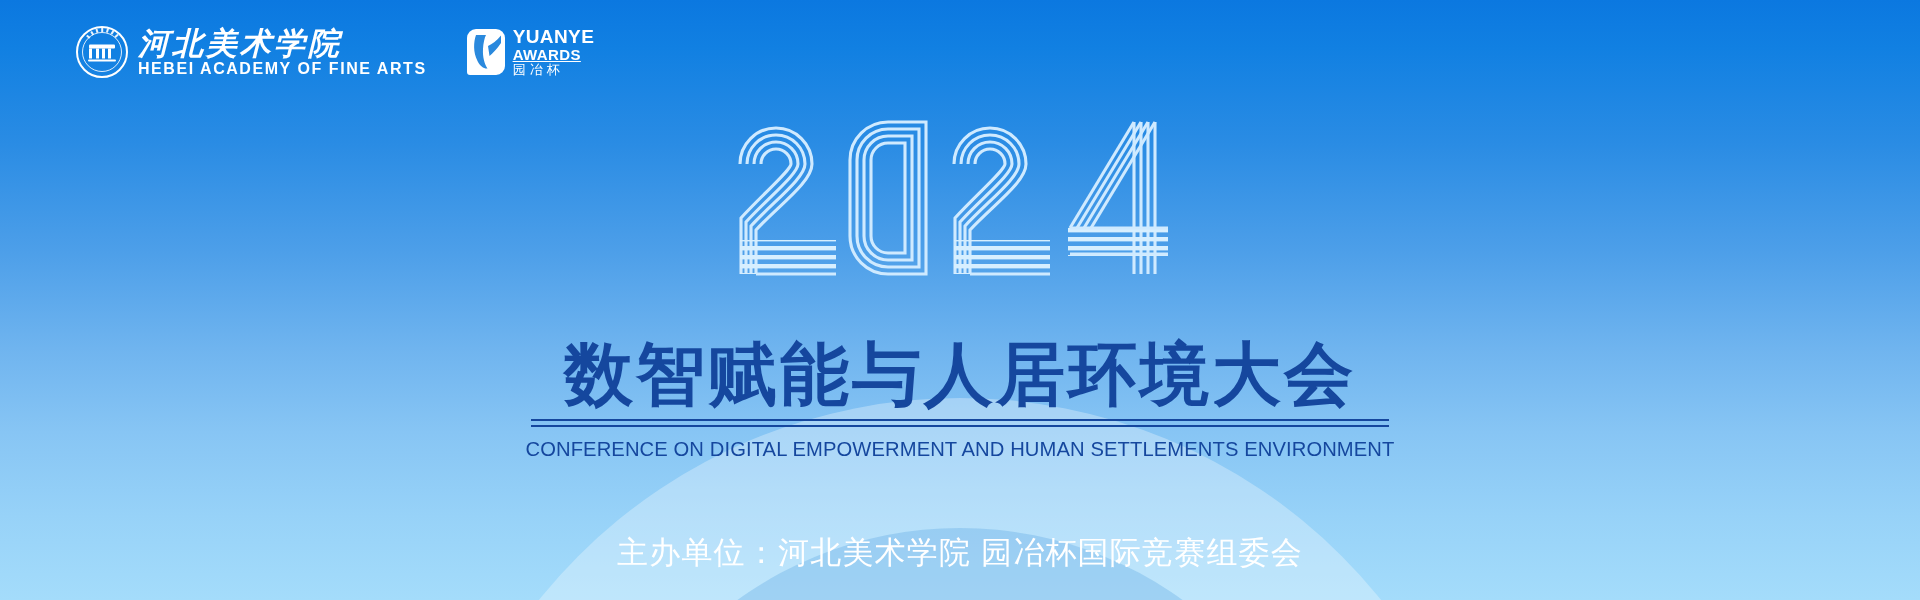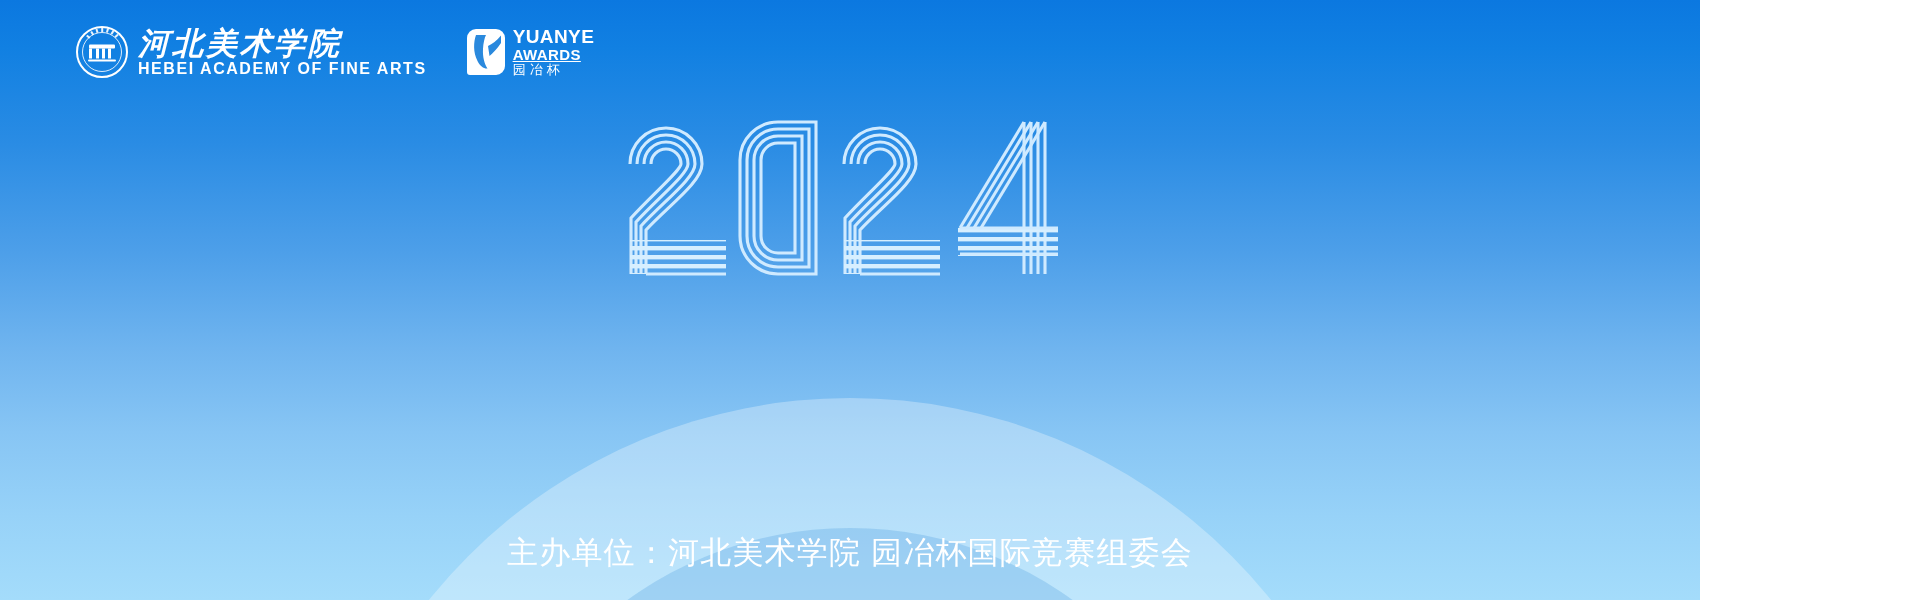--- a/index.html
+++ b/index.html
@@ -6,21 +6,21 @@
   * { margin:0; padding:0; box-sizing:border-box; }
   html, body {
     width:1920px; height:600px;
     font-family:"Liberation Sans", sans-serif;
     overflow:hidden;
   }
 
   
   #banner{
     position:relative;
-    width:1700px; height:600px;
+    width:1920px; height:600px;
     background:linear-gradient(180deg,
         #0b78e0 0%,
         #1180e2 8%,
         #2a8ce4 24%,
         #4d9fe9 42%,
         #6fb4ef 58%,
         #87c5f4 72%,
         #97d2f8 86%,
         #a4dcfb 100%);
     overflow:hidden;
@@ -324,16 +324,24 @@
         <g stroke="none" fill="url(#hstripe)">
           <rect x="8" y="106" width="100" height="30"></rect>
         </g>
         <path d="M10 108 L108 108" stroke="#cfeaff"></path>
         <path d="M10 134 L108 134" stroke="#cfeaff"></path>
       </g>
 
     </g>
   </svg>
 
+  <div id="headline-block">
+    <div class="title-cn">数智赋能与人居环境大会</div>
+    <div class="rule-group">
+      <div class="rule"></div>
+      <div class="rule"></div>
+    </div>
+    <div class="title-en">CONFERENCE ON DIGITAL EMPOWERMENT AND HUMAN SETTLEMENTS ENVIRONMENT</div>
+  </div>
 
   <div id="organizer">主办单位：河北美术学院  园冶杯国际竞赛组委会</div>
 
 </div>
 
 </body></html>

